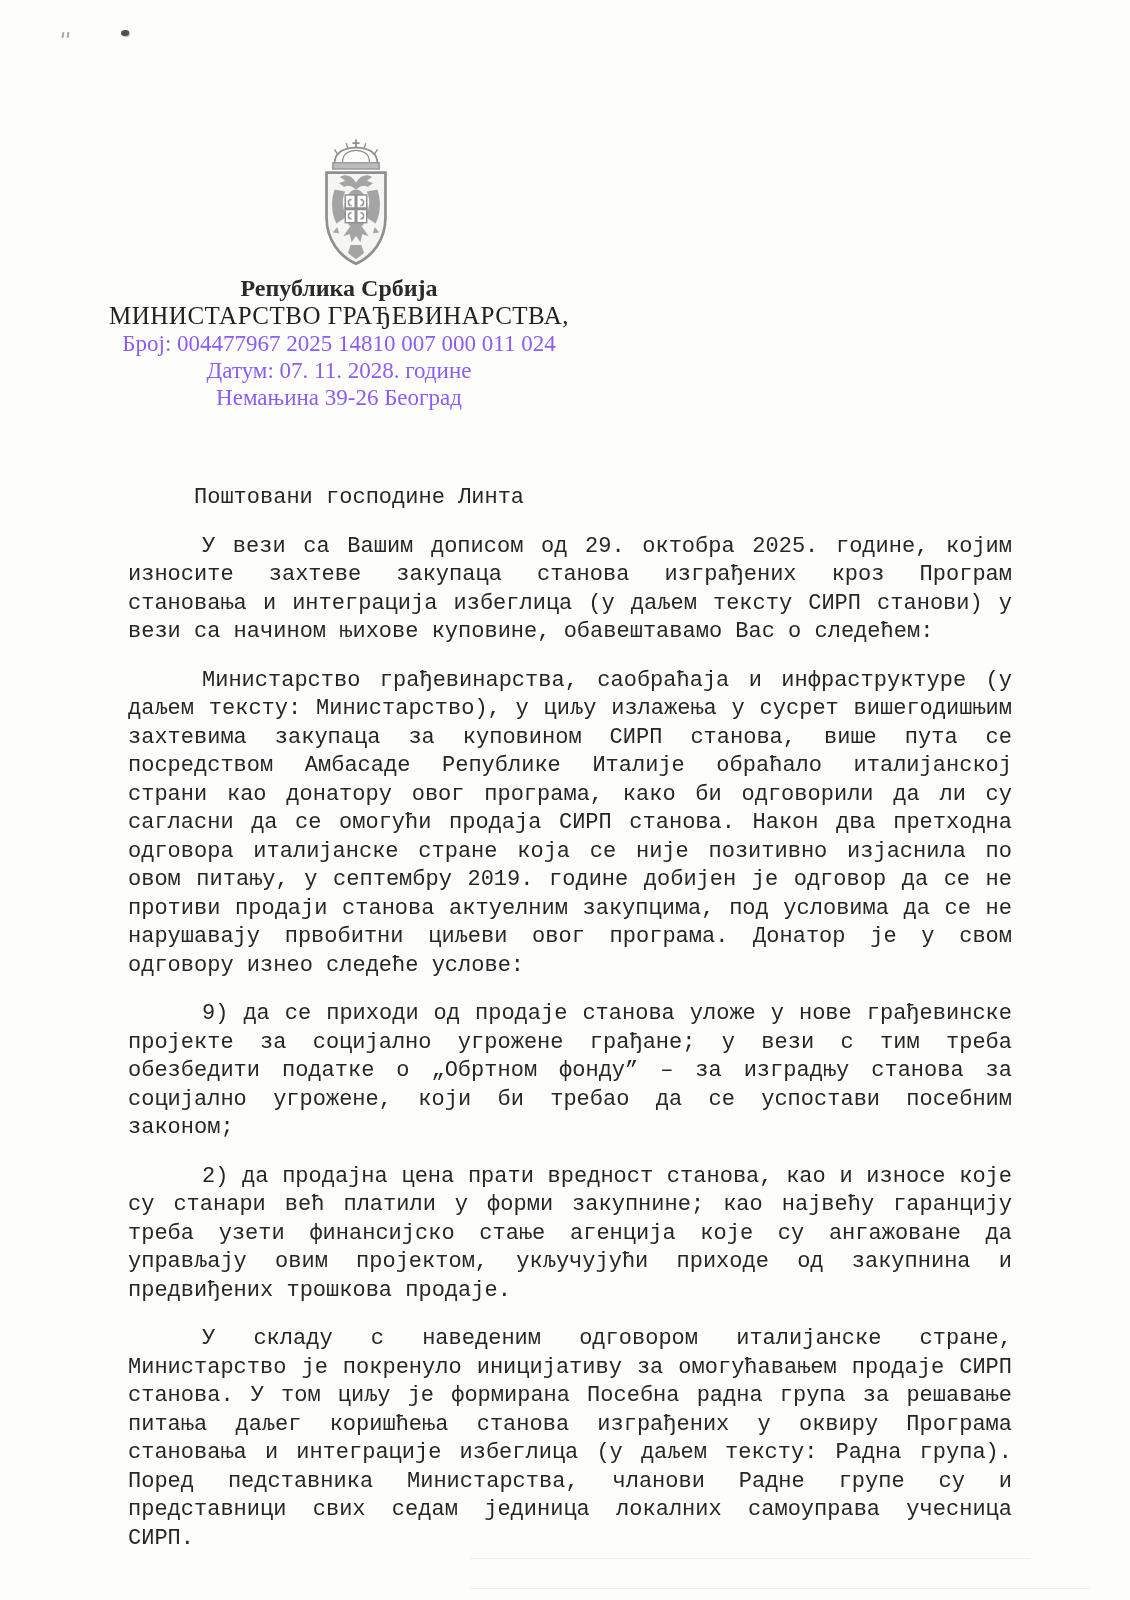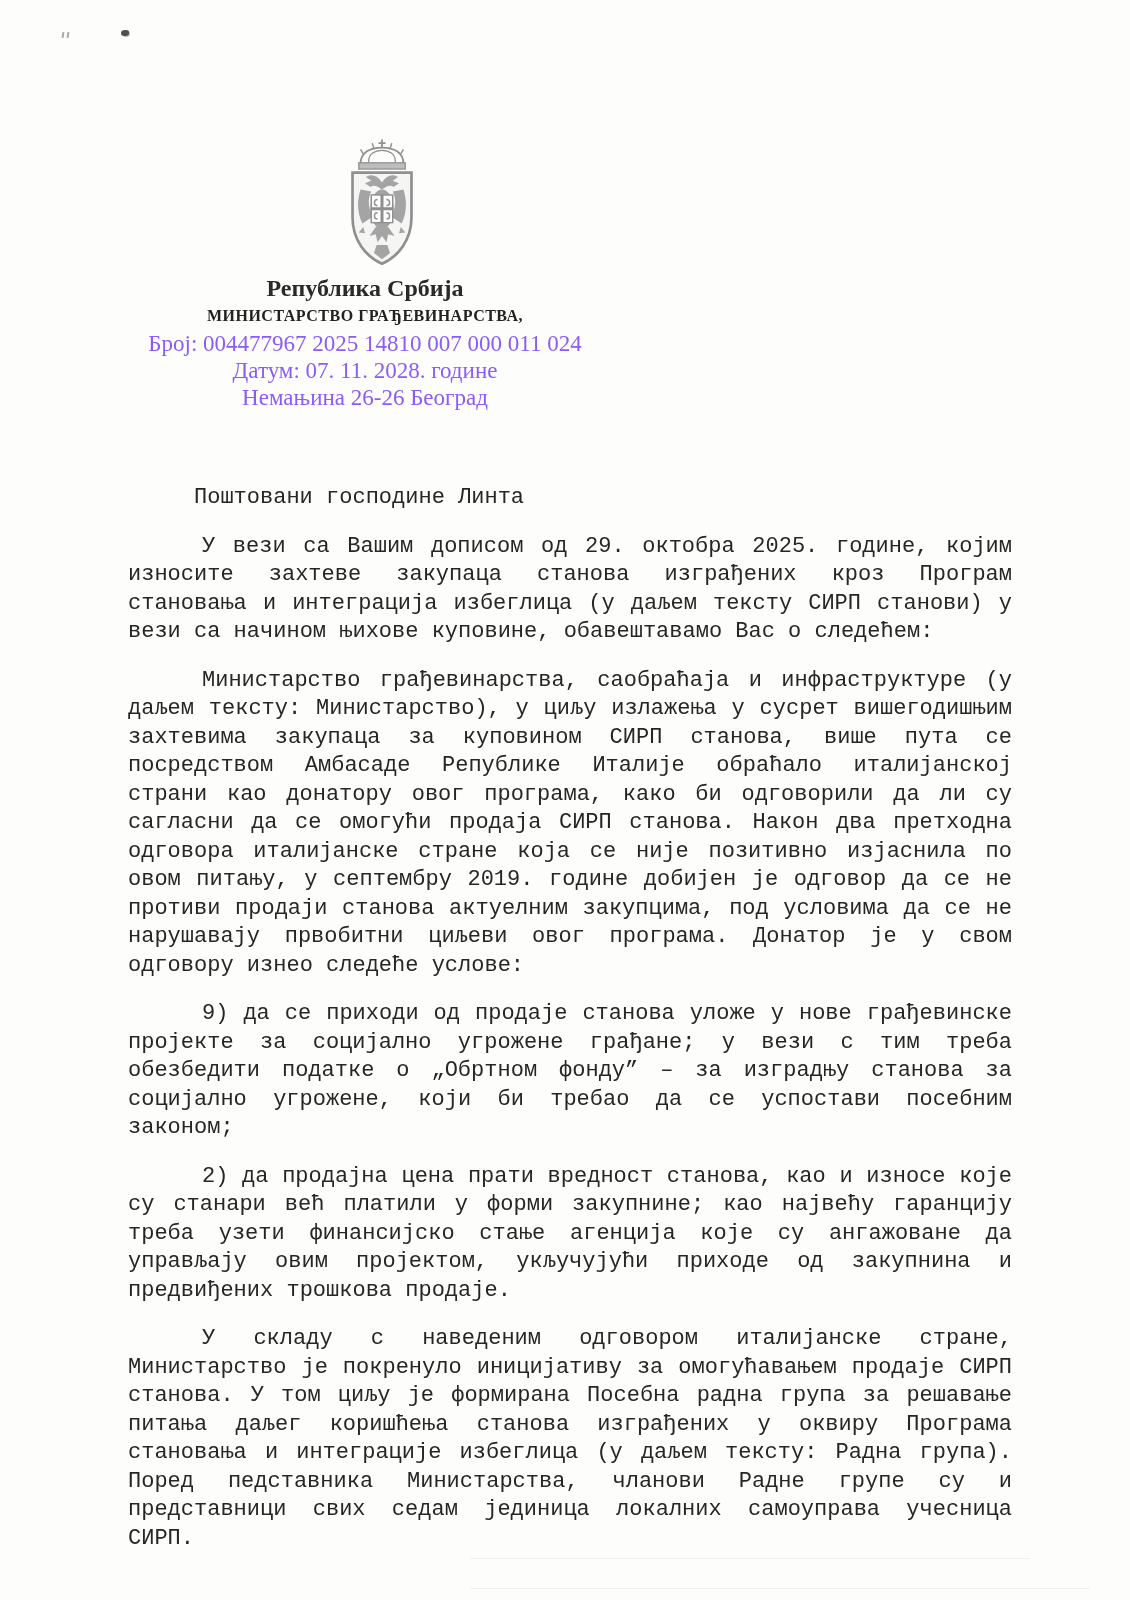--- a/index.html
+++ b/index.html
@@ -30,28 +30,28 @@
     background: #4f4f4f; border-radius: 60% 40% 50% 50%;
     box-shadow: 1px 1px 0 rgba(80,80,80,.35);
   }
   .faint-line { position: absolute; height: 1px; background: #f0f0ee; }
   .faint-line-1 { left: 470px; top: 1558px; width: 560px; }
   .faint-line-2 { left: 470px; top: 1588px; width: 620px; }
 
   
   .letterhead {
     position: absolute;
-    left: 130px; top: 0;
+    left: 104px; top: 0;
     width: 470px;
     text-align: center;
     padding-top: 136px;
   }
   .emblem { display: block; margin: 0 auto 4px auto; width: 84px; height: 134px; margin-left: 210px; }
   .lh-country  { font-weight: bold; font-size: 24px; line-height: 28px; color: #2a2a2a; }
-  .lh-ministry { font-weight: bold; font-size: 16px; line-height: 28px; letter-spacing: .5px; color: #222; }
+  .lh-ministry { font-weight: normal; font-size: 25px; line-height: 28px; letter-spacing: .5px; color: #222; }
   .lh-meta     { font-size: 23px; line-height: 27px; color: #8b5cf6; }
 
   
   .letter-body {
     position: absolute;
     left: 120px; top: 470px;
     width: 892px;
     font-size: 22px;
     line-height: 28.5px;
     font-family: Liberation Mono, monospace;
@@ -111,21 +111,21 @@
           <path d="M50,71 a3.4,3.4 0 1 1 0,7"></path>
           <path d="M40,86 a3.4,3.4 0 1 0 0,7"></path>
           <path d="M50,86 a3.4,3.4 0 1 1 0,7"></path>
         </g>
       </svg>
     </div>
     <div class="lh-country">Република Србија</div>
     <div class="lh-ministry">МИНИСТАРСТВО ГРАЂЕВИНАРСТВА,</div>
     <div class="lh-meta">Број: 004477967 2025 14810 007 000 011 024</div>
     <div class="lh-meta">Датум: 07. 11. 2028. године</div>
-    <div class="lh-meta">Немањина 26-26 Београд</div>
+    <div class="lh-meta">Немањина 39-26 Београд</div>
   </header>
 
   <main class="letter-body">
     <p class="salutation">Поштовани господине Линта</p>
     <p class="para">У вези са Вашим дописом од 29. октобра 2025. године, којим износите захтеве закупаца станова изграђених кроз Програм становања и интеграција избеглица (у даљем тексту СИРП станови) у вези са начином њихове куповине, обавештавамо Вас о следећем:</p>
     <p class="para">Министарство грађевинарства, саобраћаја и инфраструктуре (у даљем тексту: Министарство), у циљу излажења у сусрет вишегодишњим захтевима закупаца за куповином СИРП станова, више пута се посредством Амбасаде Републике Италије обраћало италијанској страни као донатору овог програма, како би одговорили да ли су сагласни да се омогући продаја СИРП станова. Након два претходна одговора италијанске стране која се није позитивно изјаснила по овом питању, у септембру 2019. године добијен је одговор да се не противи продаји станова актуелним закупцима, под условима да се не нарушавају првобитни циљеви овог програма. Донатор је у свом одговору изнео следеће услове:</p>
     <p class="para">9) да се приходи од продаје станова уложе у нове грађевинске пројекте за социјално угрожене грађане; у вези с тим треба обезбедити податке о „Обртном фонду” – за изградњу станова за социјално угрожене, који би требао да се успостави посебним законом;</p>
     <p class="para">2) да продајна цена прати вредност станова, као и износе које су станари већ платили у форми закупнине; као највећу гаранцију треба узети финансијско стање агенција које су ангажоване да управљају овим пројектом, укључујући приходе од закупнина и предвиђених трошкова продаје.</p>
     <p class="para">У складу с наведеним одговором италијанске стране, Министарство је покренуло иницијативу за омогућавањем продаје СИРП станова. У том циљу је формирана Посебна радна група за решавање питања даљег коришћења станова изграђених у оквиру Програма становања и интеграције избеглица (у даљем тексту: Радна група). Поред педставника Министарства, чланови Радне групе су и представници свих седам јединица локалних самоуправа учесница СИРП.</p>
   </main>

